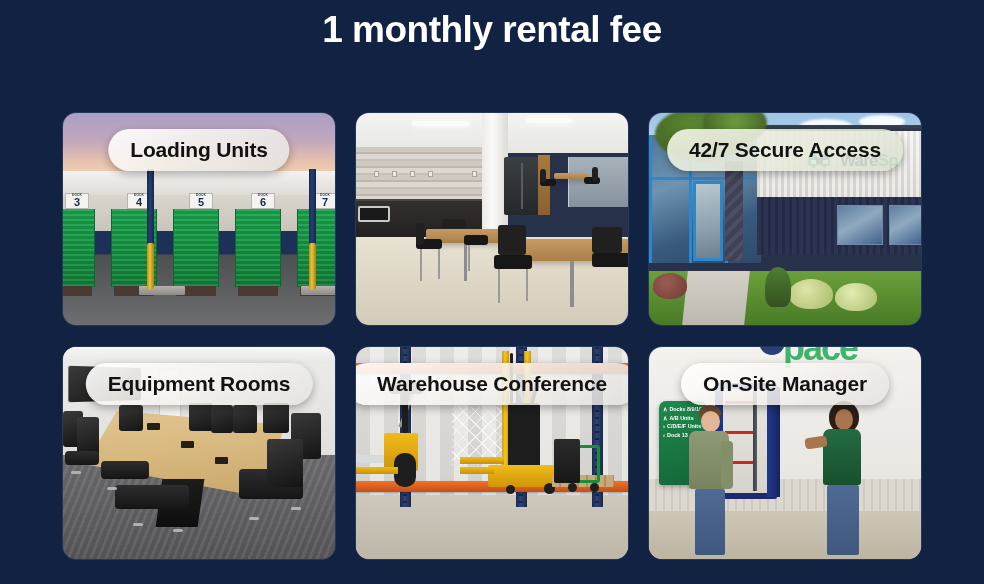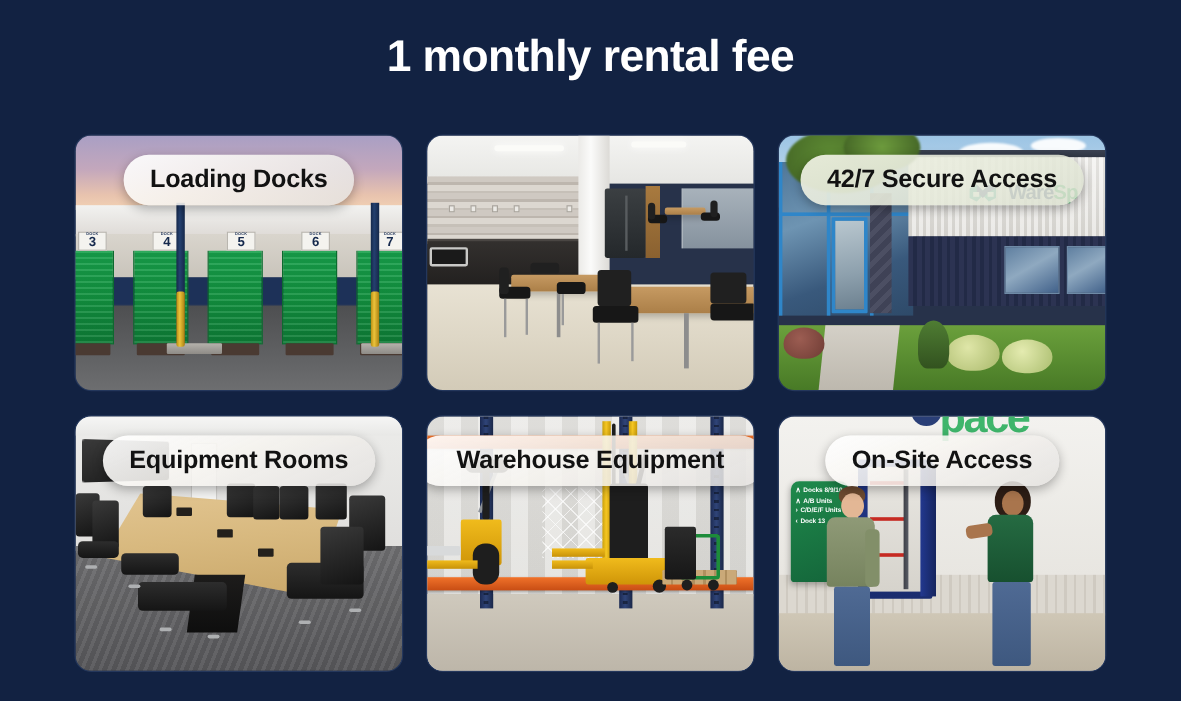--- a/index.html
+++ b/index.html
@@ -6,21 +6,21 @@
   html,body { width:984px; height:584px; overflow:hidden; }
   body {
     background:#122242;
     font-family:"Liberation Sans", sans-serif;
     position:relative;
   }
 
   
   .headline {
     text-align:center;
-    padding-top:27px;
+    padding-top:10px;
     line-height:1.08;
     letter-spacing:-0.5px;
   }
   .headline .l1 {
     display:block;
     font-size:37px;
     font-weight:bold;
     color:#ffffff;
   }
   .headline .l2 {
@@ -295,21 +295,21 @@
         <span class="n">7</span>
       </div>
 
       <div class="dock-col" style="left:84px;"></div>
       <div class="dock-col" style="left:246px;"></div>
       <div class="curb" style="left:76px; width:46px;"></div>
       <div class="curb" style="left:238px; width:46px;"></div>
       <div class="bollard" style="left:84px;"></div>
       <div class="bollard" style="left:246px;"></div>
     </div>
-    <div class="pill center">Loading Docks</div>
+    <div class="pill center">Loading Units</div>
   </div>
 
   <div class="card">
     <div class="photo">
       <div class="kb-ceiling"></div>
       <div class="kb-light" style="left:56px; width:58px;"></div>
       <div class="kb-light" style="left:170px; width:46px; top:5px;"></div>
       <div class="kb-stone"></div>
       <div class="kb-outlet" style="left:18px;"></div>
       <div class="kb-outlet" style="left:36px;"></div>
@@ -466,21 +466,21 @@
       <div class="we-fork" style="left:104px; top:120px; width:34px;"></div>
       <div class="we-dark" style="left:150px; top:138px; width:9px; height:9px; border-radius:50%;"></div>
       <div class="we-dark" style="left:188px; top:136px; width:11px; height:11px; border-radius:50%;"></div>
 
       <div class="we-pallet" style="left:196px; top:128px; width:62px; height:12px;"></div>
       <div class="we-cart" style="left:210px; top:98px; width:34px; height:38px;"></div>
       <div class="we-dark" style="left:212px; top:136px; width:9px; height:9px; border-radius:50%;"></div>
       <div class="we-dark" style="left:234px; top:136px; width:9px; height:9px; border-radius:50%;"></div>
       <div class="we-bin" style="left:198px; top:92px; width:26px; height:44px;"></div>
     </div>
-    <div class="pill wide">Warehouse Equipment</div>
+    <div class="pill wide">Warehouse Conference</div>
   </div>
 
   <div class="card">
     <div class="photo">
       <div class="om-wall"></div>
       <div class="om-logo-navy" style="left:110px; top:-18px; width:26px; height:26px;"></div>
       <div class="om-logo-green" style="left:134px; top:-20px; font-size:36px;">pace</div>
       <div class="om-wainscot"></div>
       <div class="om-floor"></div>
 
@@ -520,16 +520,16 @@
       </div>
 
       <div class="person" style="left:168px; top:56px; width:54px; height:152px;">
         <div class="p-hair" style="left:12px; top:-2px; width:30px; height:32px; background:#2d1d15;"></div>
         <div class="p-head" style="left:18px; top:6px; width:18px; height:21px; background:#a9754d;"></div>
         <div class="p-torso" style="left:6px; top:26px; width:38px; height:56px; background:linear-gradient(180deg,#256b42,#17502f);"></div>
         <div class="p-arm" style="left:-12px; top:34px; width:22px; height:11px; background:#a9754d; transform:rotate(-8deg);"></div>
         <div class="p-legs" style="left:10px; top:82px; width:32px; height:70px;"></div>
       </div>
     </div>
-    <div class="pill center">On-Site Access</div>
+    <div class="pill center">On-Site Manager</div>
   </div>
 
 </div>
 
 </body></html>

